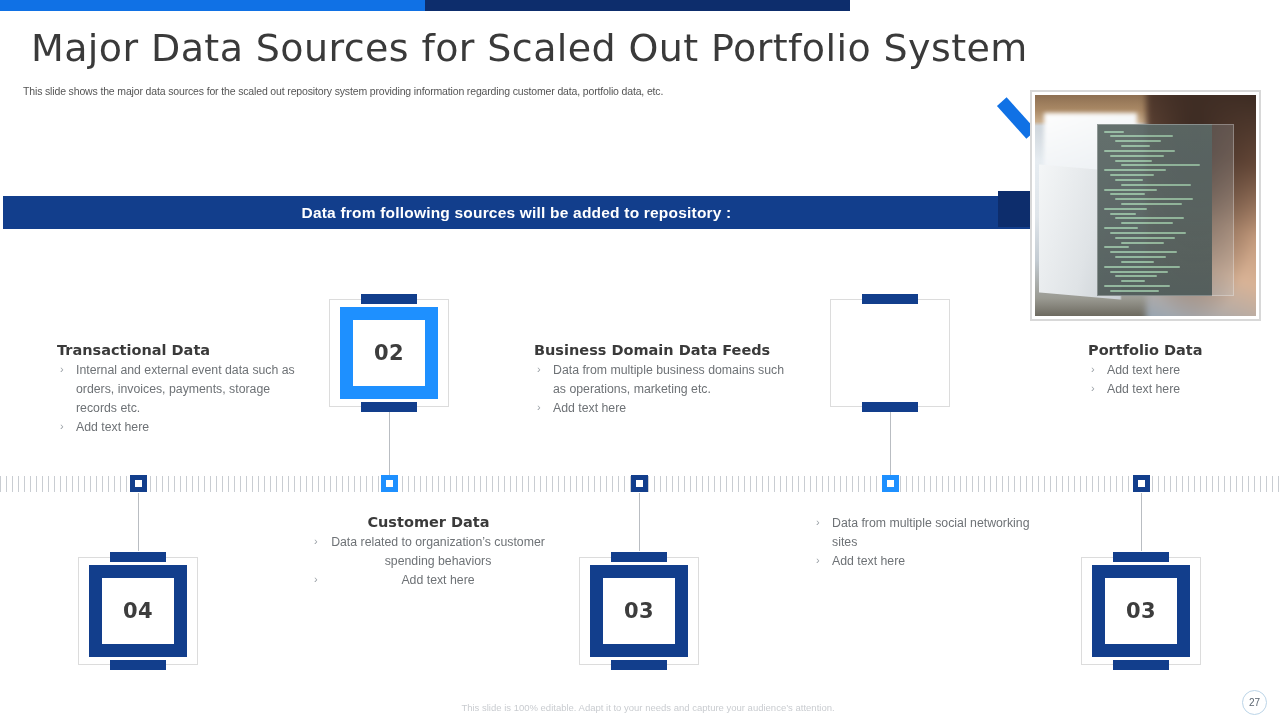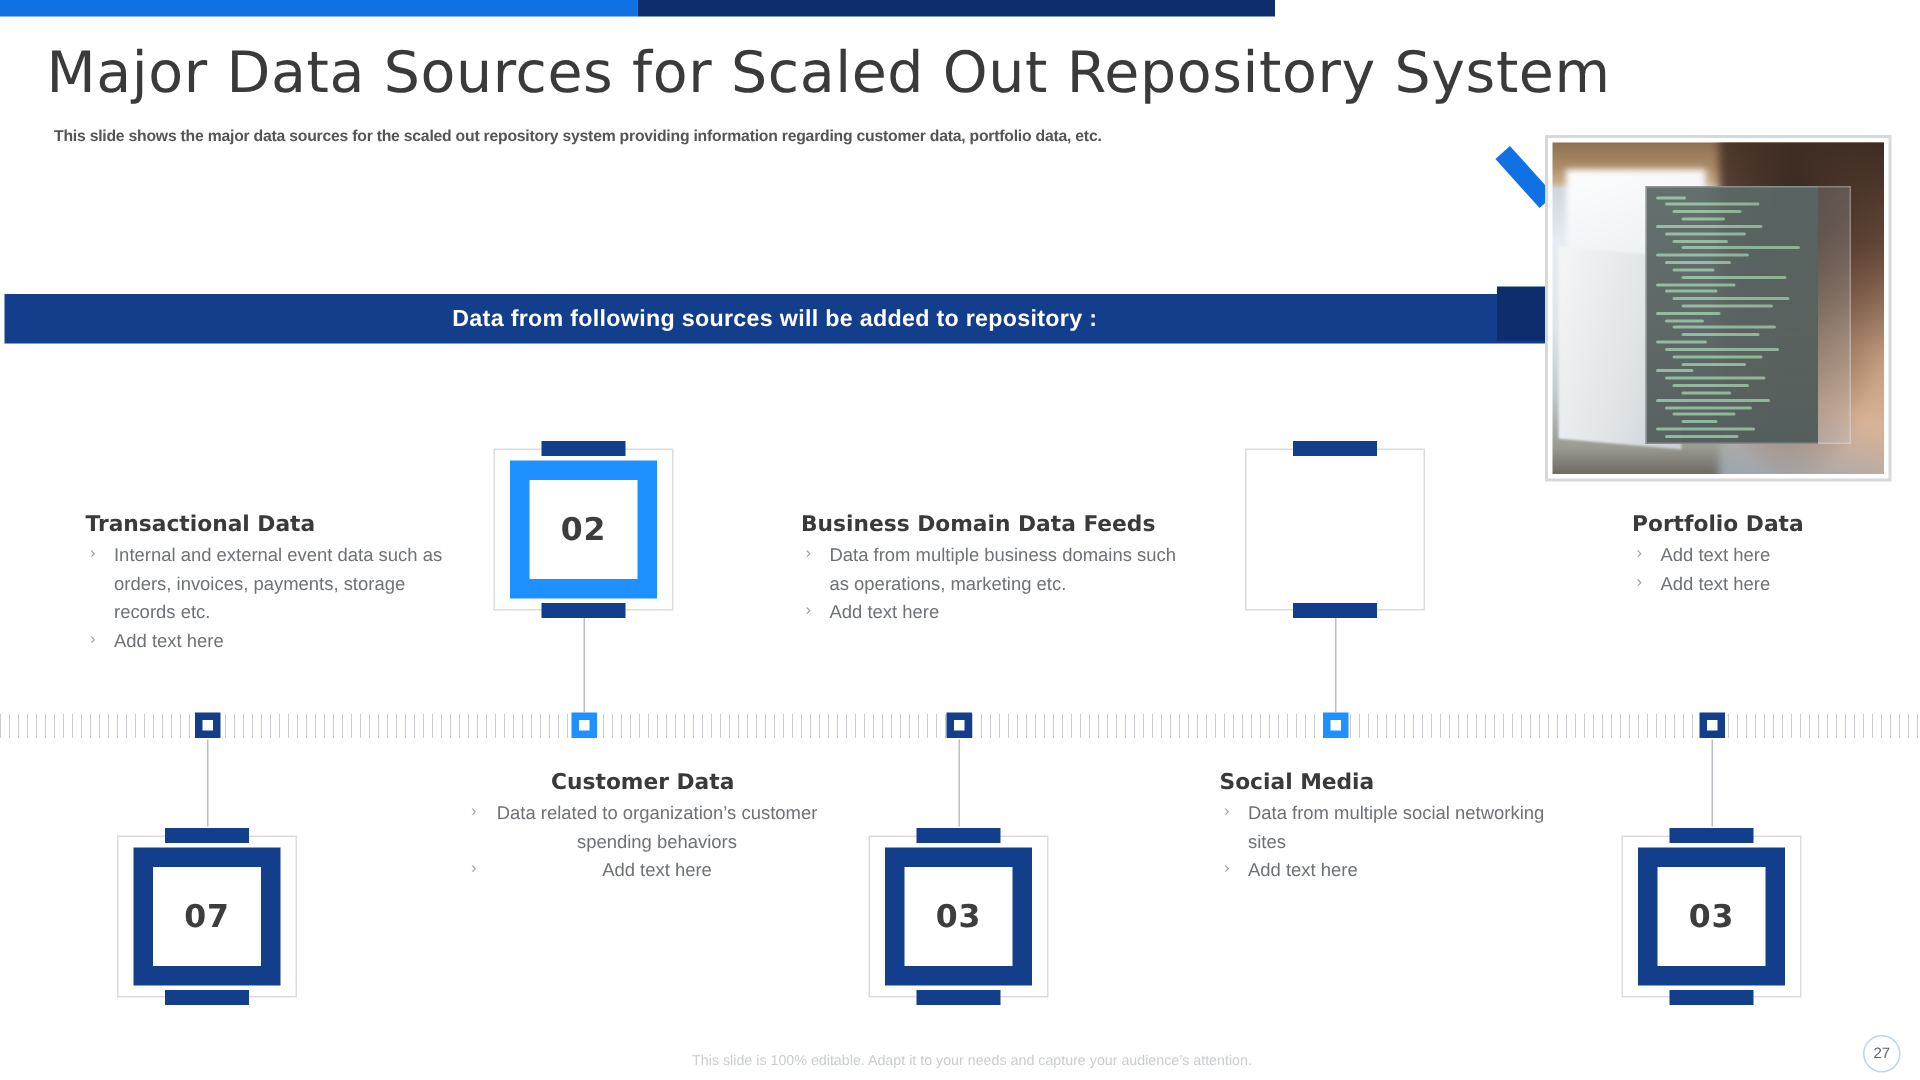--- a/index.html
+++ b/index.html
@@ -17,22 +17,22 @@
   #top-accent .seg-navy { position:absolute; left:425px; top:0; width:425px; height:11px; background:#0D2D6C; }
 
   
   #page-title {
     position:absolute; left:31px; top:26px;
     font-size:38px; font-weight:400; color:#3a3a3a;
     letter-spacing:.4px; white-space:nowrap;
     font-family:"DejaVu Sans", sans-serif;
   }
   #page-subtitle {
-    position:absolute; left:36px; top:85px;
-    font-size:10.5px; color:#555; letter-spacing:-.15px; white-space:nowrap;font-weight:bold;
+    position:absolute; left:23px; top:85px;
+    font-size:10.5px; color:#555; letter-spacing:-.15px; white-space:nowrap;
   }
 
   
   #banner {
     position:absolute; left:3px; top:196px; width:1027px; height:33px;
     background:#123E8C;
     display:flex; align-items:center; justify-content:center;
   }
   #banner .banner-text {
     color:#ffffff; font-size:15.5px; font-weight:bold; letter-spacing:.2px;
@@ -162,21 +162,21 @@
   }
 </style>
 </head>
 <body>
 
 <div id="top-accent">
   <div class="seg-blue"></div>
   <div class="seg-navy"></div>
 </div>
 
-<div id="page-title">Major Data Sources for Scaled Out Repository System</div>
+<div id="page-title">Major Data Sources for Scaled Out Portfolio System</div>
 <div id="page-subtitle">This slide shows the major data sources for the scaled out repository system providing information regarding customer data, portfolio data, etc.</div>
 
 <div id="banner">
   <div class="banner-text">Data from following sources will be added to repository  :</div>
 </div>
 
 <div id="photo-accent-diagonal"></div>
 <div id="photo-accent-bar"></div>
 <div id="photo-frame">
   <div id="photo">
@@ -247,21 +247,21 @@
     <div class="connector" style="left: 639px; top: 493px; height: 58px;"></div>
     <div class="connector" style="left: 890px; top: 412px; height: 63px;"></div>
     <div class="connector" style="left: 1141px; top: 493px; height: 58px;"></div>
   </div>
 
 <div id="steps-layer">
     <div class="numbox navy" style="left: 78px; top: 549px;">
       <div class="outline"></div>
       <div class="bar-top"></div>
       <div class="frame">
-        <span>07</span>
+        <span>04</span>
       </div>
       <div class="bar-bottom"></div>
     </div>
     <div class="txtblock" style="left: 57px; top: 342px; width: 250px;">
       <h3>Transactional Data</h3>
       <ul>
         <li><span class="chev">›</span>Internal  and external  event data such  as orders, invoices, payments, storage records etc.</li>
         <li><span class="chev">›</span>Add text  here</li>
       </ul>
     </div>
@@ -294,21 +294,20 @@
         <li><span class="chev">›</span>Data from multiple business domains such as operations, marketing etc.</li>
         <li><span class="chev">›</span>Add text  here</li>
       </ul>
     </div>
     <div class="numbox" style="left: 830px; top: 291px;">
       <div class="outline"></div>
       <div class="bar-top"></div>
       <div class="bar-bottom"></div>
     </div>
     <div class="txtblock" style="left: 813px; top: 514px; width: 235px;">
-      <h3>Social Media</h3>
       <ul>
         <li><span class="chev">›</span>Data from multiple social networking  sites</li>
         <li><span class="chev">›</span>Add text  here</li>
       </ul>
     </div>
     <div class="numbox navy" style="left: 1081px; top: 549px;">
       <div class="outline"></div>
       <div class="bar-top"></div>
       <div class="frame">
         <span>03</span>

